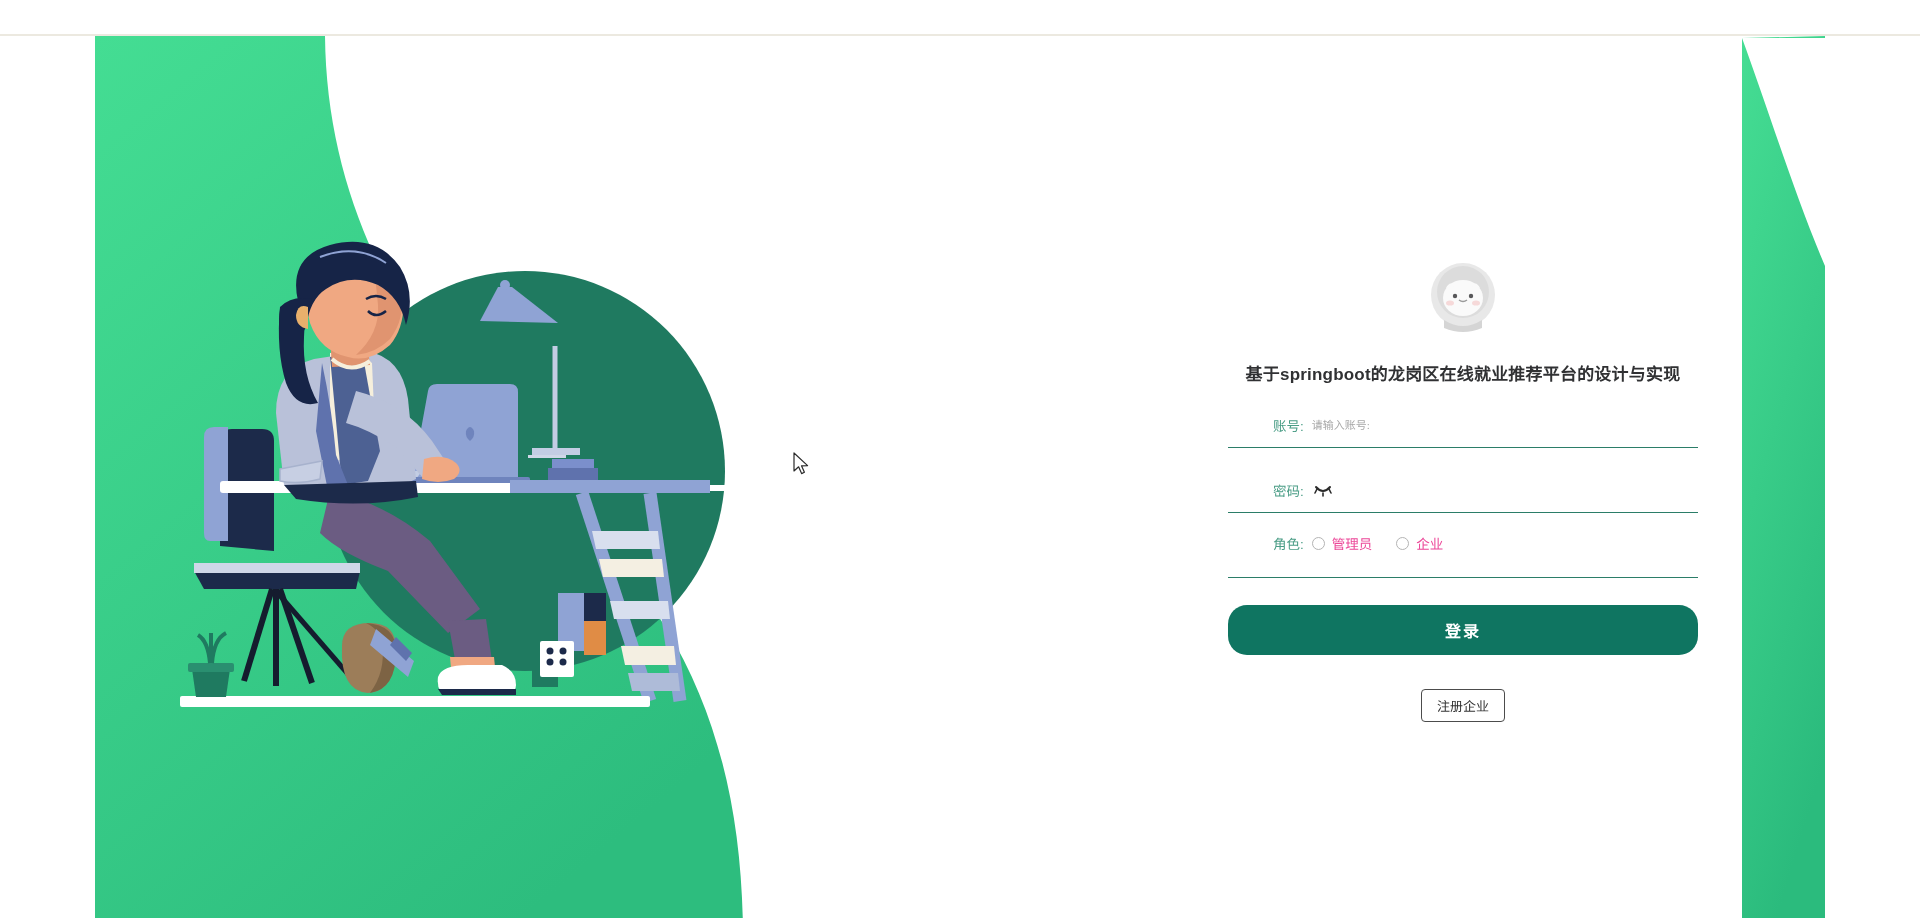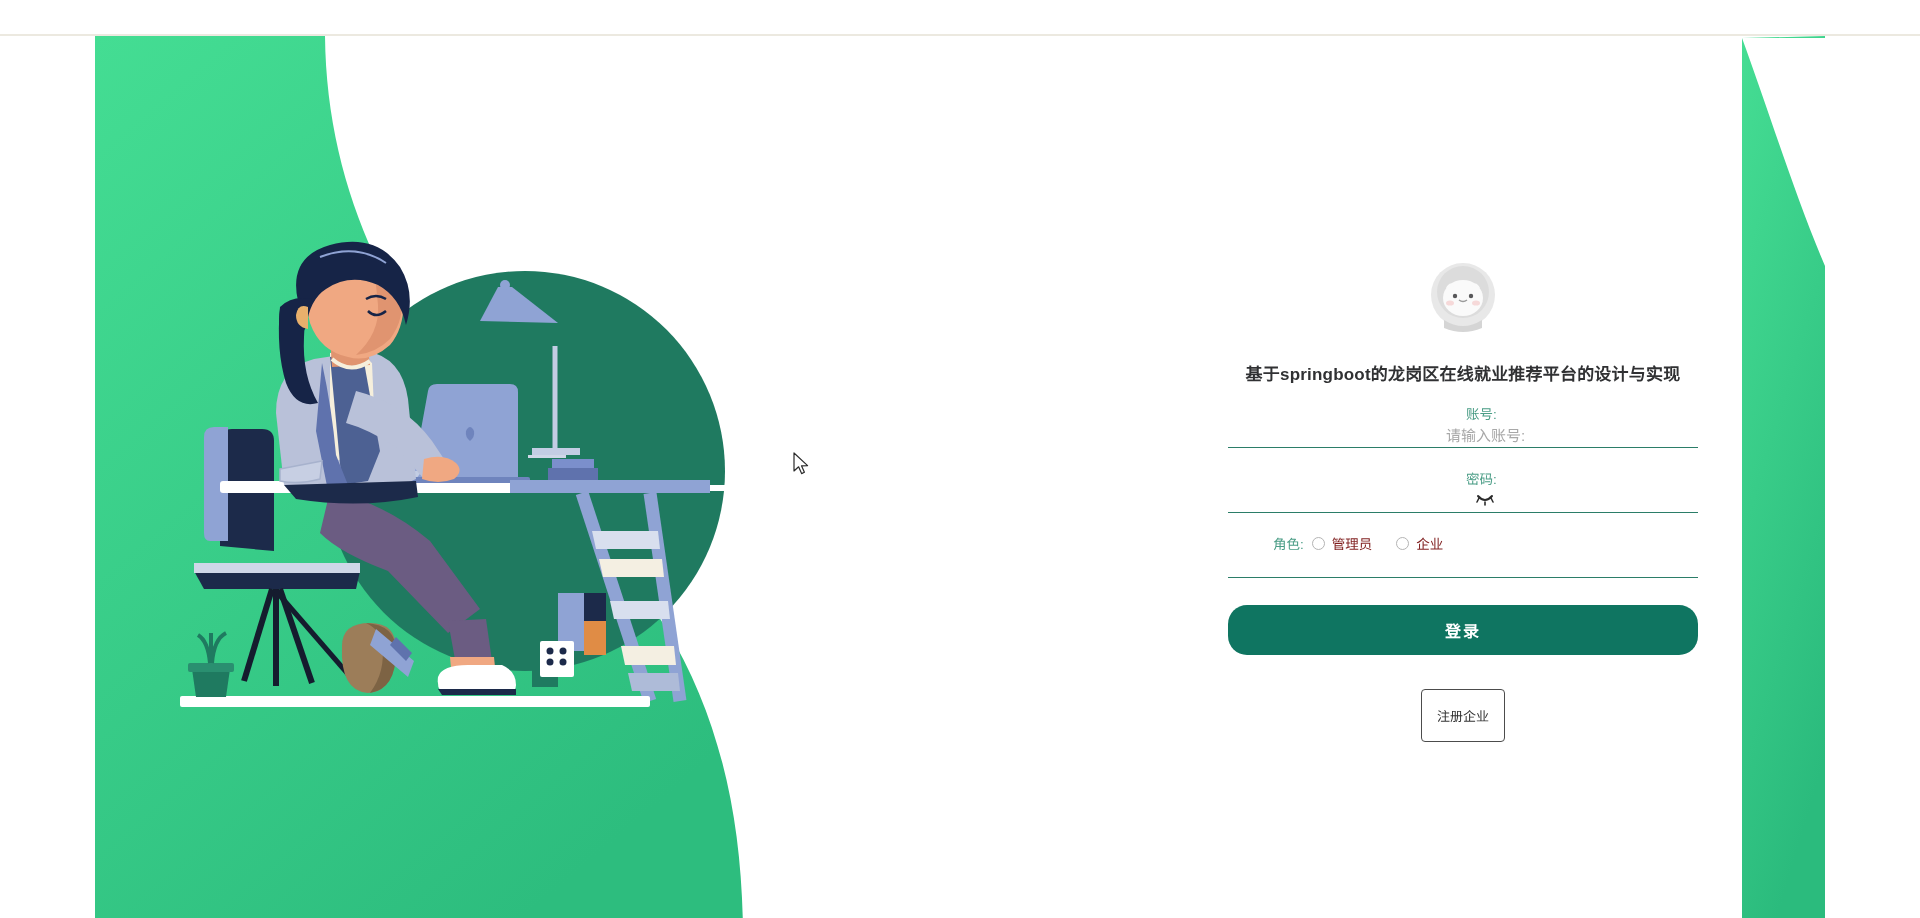--- a/index.html
+++ b/index.html
@@ -93,44 +93,42 @@
 
   .field-row {
     width: 100%;
     border-bottom: 1px solid #2b7d68;
     display: flex;
     align-items: center;
     height: 45px;
     padding-left: 45px;
     position: relative;
     margin-bottom: 0;
-    flex-direction: column;
   }
 
   .spacer-gap { height: 20px; width: 100%; }
 
   .field-label {
     color: #4a9d86;
     font-size: 13.5px;
     white-space: nowrap;
     margin-right: 8px;
     flex: none;
   }
 
   .field-input {
     flex: 1 1 auto;
     border: none;
     outline: none;
     background: transparent;
-    font-size: 15px;
+    font-size: 11px;
     color: #4a4a4a;
-    font-family: Liberation Sans, sans-serif;
+    font-family: Liberation Serif, serif;
     padding: 0;
     height: 24px;
-    text-align: center;
   }
   .field-input::placeholder { color: #a8a8a8; }
 
   .eye-toggle {
     flex: none;
     width: 22px;
     height: 22px;
     margin-right: 2px;
     display: flex;
     align-items: center;
@@ -159,42 +157,42 @@
     width: 13px;
     height: 13px;
     border: 1px solid #b4b4b4;
     border-radius: 50%;
     background: #fff;
     flex: none;
     margin-right: 7px;
   }
   .radio-label {
     font-size: 13.5px;
-    color: #7f1d1d;
+    color: #ec4899;
     white-space: nowrap;
   }
 
   .login-button {
     width: 100%;
     height: 50px;
     margin-top: 27px;
     background: #0f7561;
     color: #ffffff;
     border: none;
     border-radius: 19px;
     font-size: 16px;
     font-weight: bold;
     letter-spacing: 2px;
     cursor: pointer;
     font-family: "Liberation Sans", "DejaVu Sans", sans-serif;
   }
 
   .register-button {
     margin-top: 34px;
-    padding: 16px 15px;
+    padding: 6px 15px;
     background: #ffffff;
     border: 1px solid #4c4c4c;
     border-radius: 4px;
     font-size: 13px;
     color: #333333;
     cursor: pointer;
     white-space: nowrap;
     font-family: "Liberation Sans", "DejaVu Sans", sans-serif;
   }
 

